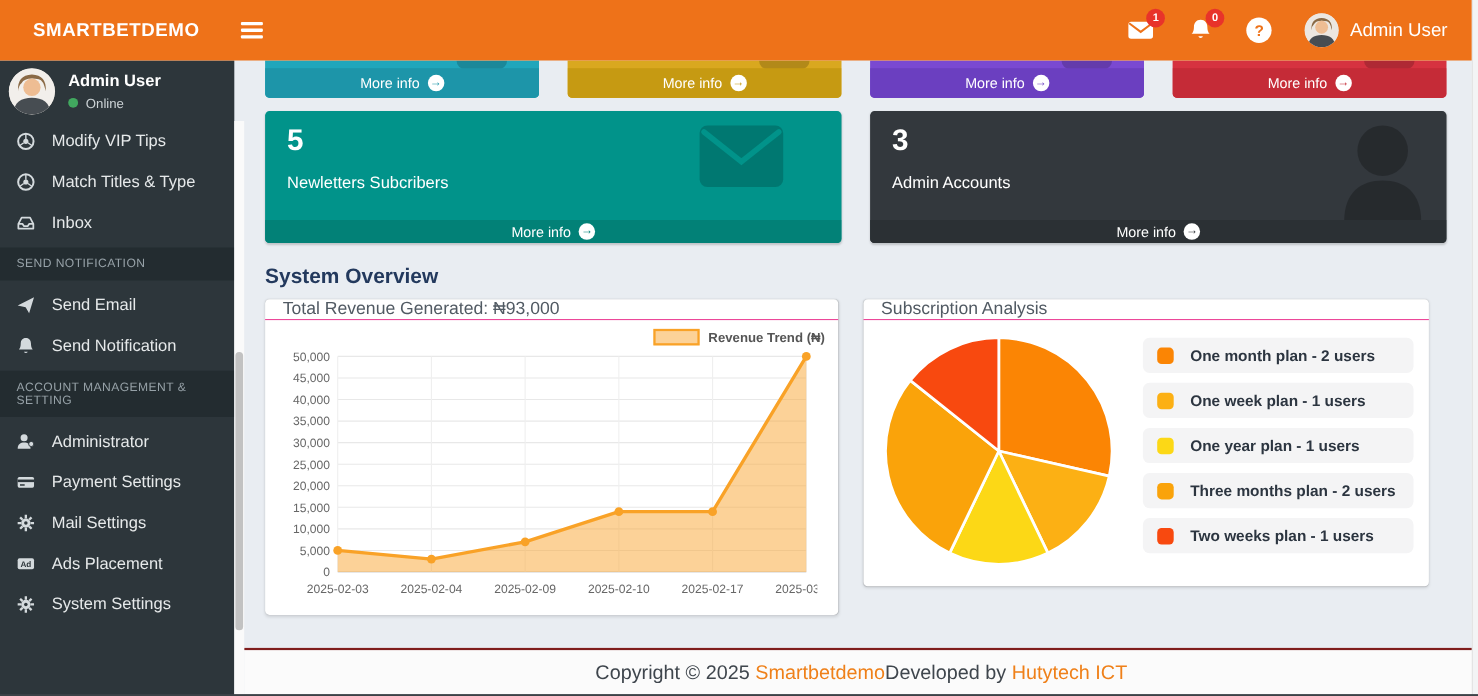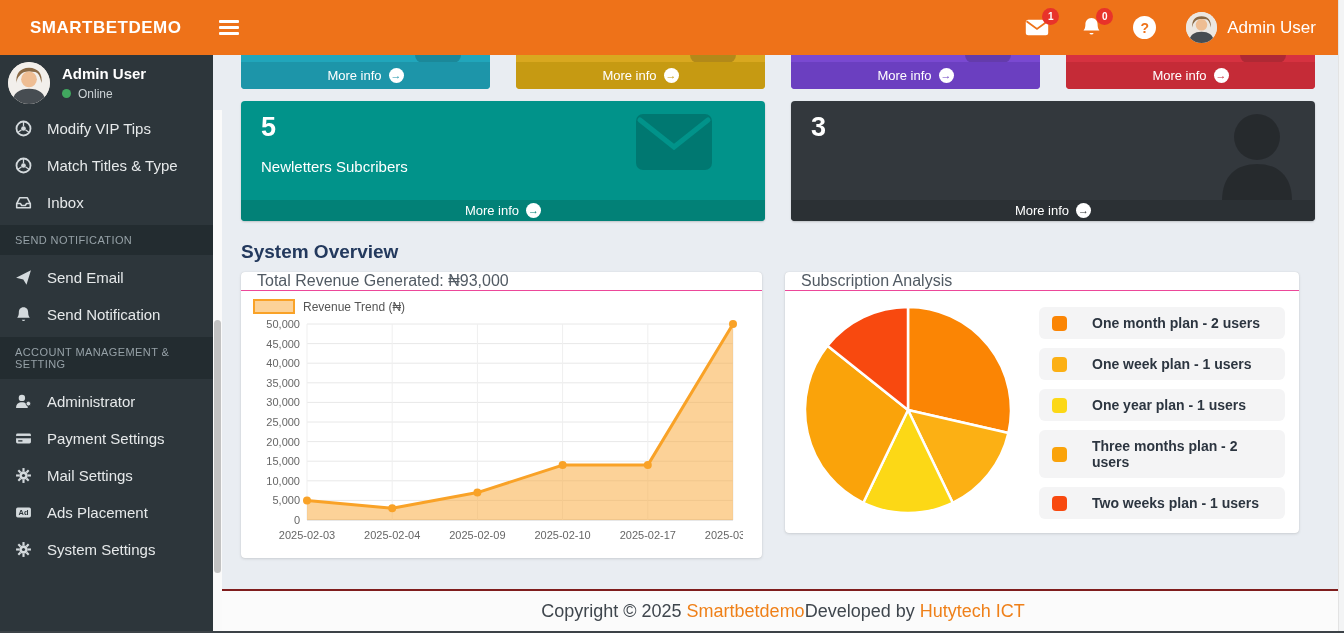--- a/index.html
+++ b/index.html
@@ -54,26 +54,26 @@
   .info-strip { position:absolute; bottom:0; left:0; right:0; height:21px; display:flex; align-items:center; justify-content:center; gap:7px; font-size:13px; cursor:pointer; }
 
   .section-title { margin:20px 0 9px 19px; font-size:19px; font-weight:bold; color:#23395d; }
 
   .panels { margin:0 0 0 19px; display:flex; gap:23px; align-items:flex-start; }
   .panel { background:#fff; border-radius:4px; box-shadow:0 0 1px rgba(0,0,0,.15), 0 1px 3px rgba(0,0,0,.12); }
   .panel-rev { width:521px; }
   .panel-sub { width:514px; }
   .panel-header { padding:0 16px; font-size:16px; color:#515a63; border-bottom:1px solid #ec4899; }
   .rev-body { padding:4px 12px 8px; }
-  .chart-legend { display:flex; align-items:center; justify-content:flex-start; gap:8px; margin:4px 0 2px; }
+  .chart-legend { display:flex; align-items:center; justify-content:flex-end; gap:8px; margin:4px 0 2px;font-weight:bold; }
   .chart-legend-swatch { width:42px; height:15px; background:rgba(249,166,49,0.5); border:2px solid #f9a227; }
   .chart-legend-label { font-size:12px; color:#555; }
   .sub-body { display:flex; padding:10px 14px 14px; }
   .legend-col { flex:1; margin-left:22px; margin-top:6px; display:flex; flex-direction:column; gap:9px; }
-  .pill { background:#f4f4f5; border-radius:6px; padding:8px 13px; display:flex; align-items:center; gap:25px; }
+  .pill { background:#f4f4f5; border-radius:6px; padding:8px 13px; display:flex; align-items:center; gap:15px; }
   .pill-swatch { width:15px; height:15px; border-radius:4px; flex:0 0 auto; }
   .pill-label { font-size:14px; font-weight:bold; color:#2c3540; }
 
   
   .page-footer { position:absolute; left:222px; right:0; bottom:2px; height:42px; background:#fbfbfb; border-top:2px solid #7f1d1d; display:flex; align-items:center; justify-content:center; padding:0 16px; font-size:18px; color:#3f464d; z-index:10; }
   .page-footer .lnk { color:#ef8019; cursor:pointer; }
   .f-left, .f-right { display:flex; gap:5px; }
 
   
   .window-sb { position:absolute; top:0; right:0; width:6px; bottom:2px; background:#f3f4f5; border-left:1px solid #e3e3e3; z-index:40; }
@@ -311,20 +311,21 @@
               <rect x="1" y="1" width="76" height="56" rx="7" fill="rgba(0,0,0,0.18)"></rect>
               <path d="M5 7 L39 34 L73 7" fill="none" stroke="#01938a" stroke-width="5" stroke-linecap="round"></path>
             </svg></div>
           <div class="info-strip" style="background: rgb(2, 129, 119);">
             <span>More info</span>
             <span class="arrow-circle" style="color: rgb(2, 129, 119);">→</span>
           </div>
         </div>
         <div class="info-box" style="background: rgb(51, 56, 61);">
           <div class="info-value">3</div>
+          <div class="info-label">Admin Accounts</div>
           <div class="info-icon person"><svg width="80" height="90" viewBox="0 0 80 90">
               <circle cx="40" cy="26" r="23" fill="rgba(0,0,0,0.25)"></circle>
               <path d="M5 90 C5 64 20 53 40 53 C60 53 75 64 75 90 Z" fill="rgba(0,0,0,0.25)"></path>
             </svg></div>
           <div class="info-strip" style="background: rgb(43, 48, 52);">
             <span>More info</span>
             <span class="arrow-circle" style="color: rgb(43, 48, 52);">→</span>
           </div>
         </div>
       </div>

